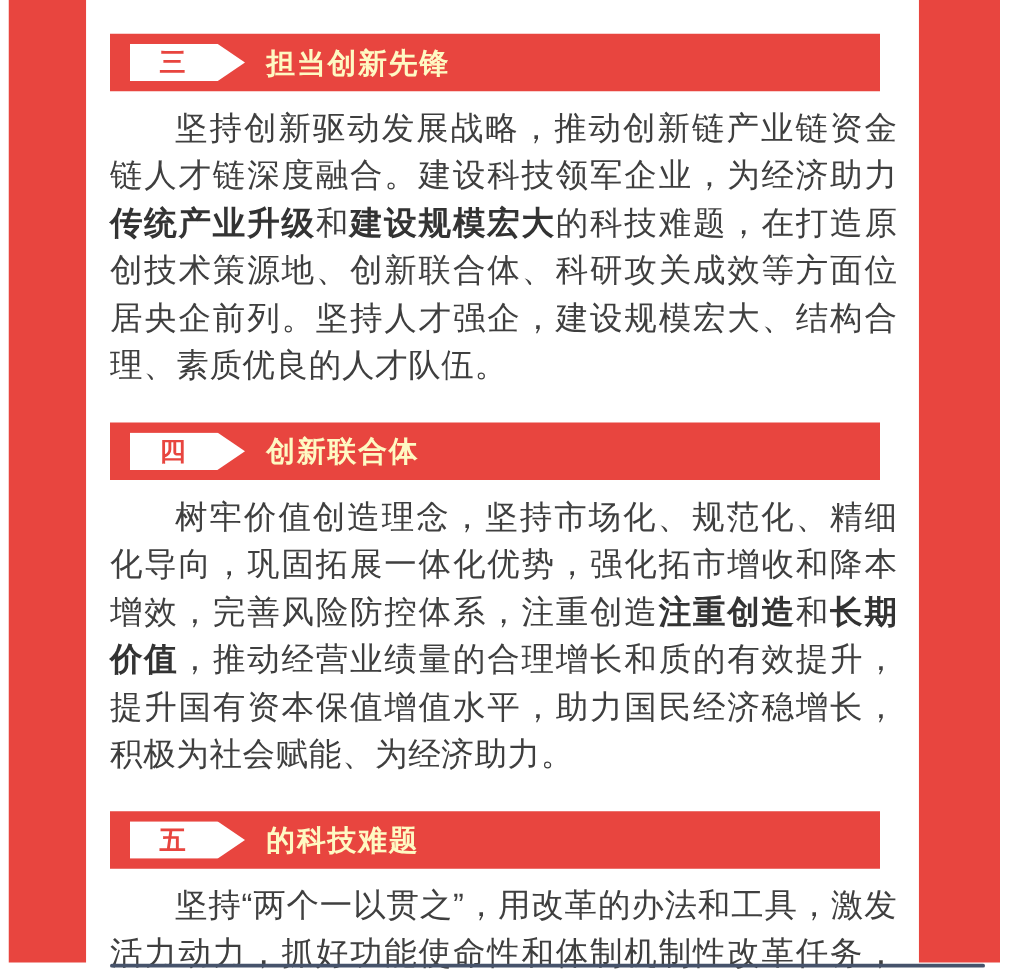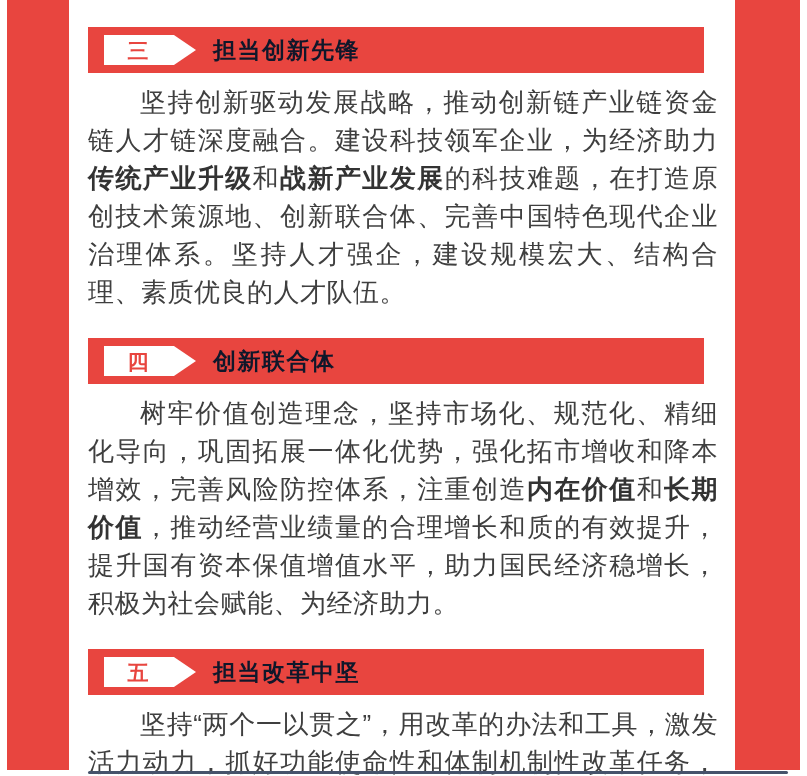--- a/index.html
+++ b/index.html
@@ -60,21 +60,21 @@
     flex: 0 0 auto;
   }
   .num-tag .num {
     color: var(--red, #E8453F);
     font-size: 21px;
     font-weight: 700;
     line-height: 1;
   }
   .section-title {
     margin: 0 0 0 17px;
-    color: #0f172a;
+    color: #fef9c3;
     font-size: 23px;
     font-weight: 700;
     letter-spacing: 1.5px;
   }
   .para {
     margin: 10px 0 18px 0;
     color: var(--text, #3F3F3F);
     font-size: 26px;
     line-height: 38px;
     text-align: justify;
@@ -104,38 +104,38 @@
 
   <div class="content">
     <div class="sections" id="sections">
   <section class="section">
     <div class="section-banner">
       <div class="num-tag">
         <span class="num">三</span>
       </div>
       <h2 class="section-title">担当创新先锋</h2>
     </div>
-    <p class="para"><span>坚持创新驱动发展战略，推动创新链产业链资金链人才链深度融合。建设科技领军企业，为经济助力</span><span class="b">传统产业升级</span><span>和</span><span class="b">战新产业发展</span><span>的科技难题，在打造原创技术策源地、创新联合体、完善中国特色现代企业治理体系。坚持人才强企，建设规模宏大、结构合理、素质优良的人才队伍。</span></p>
+    <p class="para"><span>坚持创新驱动发展战略，推动创新链产业链资金链人才链深度融合。建设科技领军企业，为经济助力</span><span class="b">传统产业升级</span><span>和</span><span class="b">建设规模宏大</span><span>的科技难题，在打造原创技术策源地、创新联合体、科研攻关成效等方面位居央企前列。坚持人才强企，建设规模宏大、结构合理、素质优良的人才队伍。</span></p>
   </section>
 
   <section class="section">
     <div class="section-banner">
       <div class="num-tag">
         <span class="num">四</span>
       </div>
       <h2 class="section-title">创新联合体</h2>
     </div>
-    <p class="para"><span>树牢价值创造理念，坚持市场化、规范化、精细化导向，巩固拓展一体化优势，强化拓市增收和降本增效，完善风险防控体系，注重创造</span><span class="b">内在价值</span><span>和</span><span class="b">长期价值</span><span>，推动经营业绩量的合理增长和质的有效提升，提升国有资本保值增值水平，助力国民经济稳增长，积极为社会赋能、为经济助力。</span></p>
+    <p class="para"><span>树牢价值创造理念，坚持市场化、规范化、精细化导向，巩固拓展一体化优势，强化拓市增收和降本增效，完善风险防控体系，注重创造</span><span class="b">注重创造</span><span>和</span><span class="b">长期价值</span><span>，推动经营业绩量的合理增长和质的有效提升，提升国有资本保值增值水平，助力国民经济稳增长，积极为社会赋能、为经济助力。</span></p>
   </section>
 
   <section class="section">
     <div class="section-banner">
       <div class="num-tag">
         <span class="num">五</span>
       </div>
-      <h2 class="section-title">担当改革中坚</h2>
+      <h2 class="section-title">的科技难题</h2>
     </div>
     <p class="para"><span>坚持“两个一以贯之”，用改革的办法和工具，激发活力动力，抓好功能使命性和体制机制性改革任务，强化企业核心功能，提升核心竞争力。加快国有资本投资公司建设，完善中国特色现代企业治理体系，抓实抓好</span></p>
   </section>
 </div>
     <div class="bottom-divider"></div>
   </div>
 </div>
 
 </body></html>

